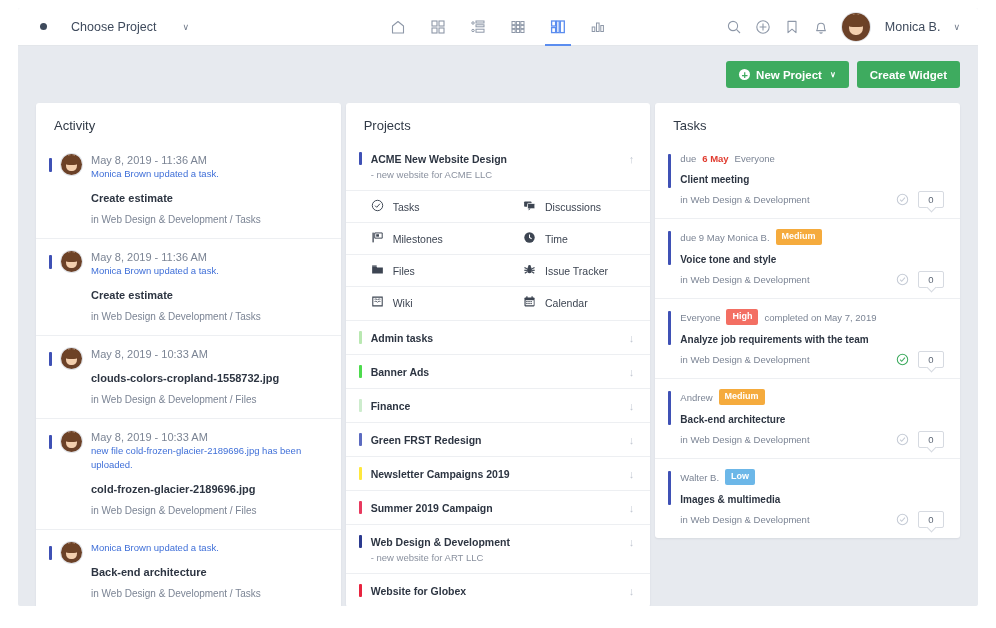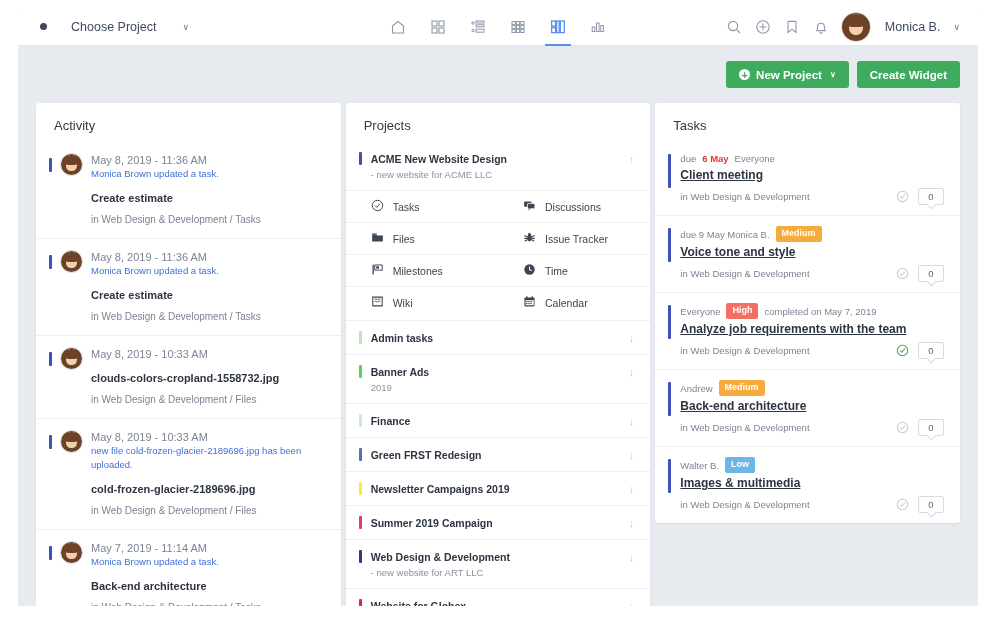--- a/index.html
+++ b/index.html
@@ -161,21 +161,21 @@
   .task-item:first-of-type { border-top: none; }
   .task-bar { width: 3px; border-radius: 1px; background: #3f51b5; flex: none; height: 34px; margin-top: 2px; }
   .task-body { flex: 1; min-width: 0; }
   .task-meta { display: flex; align-items: center; gap: 6px; flex-wrap: wrap; line-height: 13px; }
   .tm-txt { font-size: 9.5px; color: #7b8494; }
   .tm-due { font-size: 9.5px; color: #e03b2f; font-weight: bold; }
   .badge {
     font-size: 9px; color: #fff; font-weight: bold;
     border-radius: 2px; padding: 1px 6px 2px 6px; display: inline-block;
   }
-  .task-name { font-size: 12px; font-weight: bold; color: #2d3542; margin-top: 3px; text-decoration: underline; }
+  .task-name { font-size: 10px; font-weight: bold; color: #2d3542; margin-top: 9px; }
   .task-foot {
     display: flex; align-items: center; margin-top: 6px;
   }
   .task-loc { font-size: 9.5px; color: #7b8494; flex: 1; }
   .chk { margin-right: 9px; display: flex; cursor: pointer; }
   .bubble {
     position: relative; min-width: 26px; height: 17px;
     border: 1px solid #d6dae1; border-radius: 2px; background: #fff;
     font-size: 9.5px; color: #5c6675;
     display: flex; align-items: center; justify-content: center;
@@ -337,21 +337,20 @@
               <div class="act-date">May 8, 2019 - 10:33 AM</div>
               <div class="act-link">new file cold-frozen-glacier-2189696.jpg has been uploaded.</div>
               <div class="act-obj">cold-frozen-glacier-2189696.jpg</div>
               <div class="act-loc">in Web Design &amp; Development / Files</div>
             </div>
           </div>
           <div class="act-item">
             <span class="bar"></span>
             <span class="avatar"></span>
             <div class="act-body">
-              <div class="act-date">May 7, 2019 - 11:14 AM</div>
               <div class="act-link">Monica Brown updated a task.</div>
               <div class="act-obj">Back-end architecture</div>
               <div class="act-loc">in Web Design &amp; Development / Tasks</div>
             </div>
           </div>
         </div>
     </div>
 
     <div class="panel">
       <div class="panel-title">Projects</div>
@@ -372,20 +371,37 @@
                     </svg></span>
                   <span>Tasks</span>
                 </div>
                 <div class="plink">
                   <span><svg width="13" height="13" viewBox="0 0 16 16">
                       <rect x="1.4" y="3" width="9" height="6.6" rx="1" fill="#3d4552"></rect>
                       <rect x="5.6" y="5.4" width="9" height="6.6" rx="1" fill="#3d4552" stroke="#fff" stroke-width="1"></rect>
                       <path d="M7 11.6v2.4l2.4-2.4z" fill="#3d4552"></path>
                     </svg></span>
                   <span>Discussions</span>
+                </div>
+              </div>
+              <div class="plink-row">
+                <div class="plink">
+                  <span><svg width="13" height="13" viewBox="0 0 16 16">
+                      <rect x="1.8" y="2" width="1.6" height="12" fill="#3d4552"></rect>
+                      <path d="M4.6 2.4h9.2v6.4H4.6z" fill="none" stroke="#3d4552" stroke-width="1.2"></path>
+                      <rect x="6.4" y="4" width="3.4" height="3" fill="#3d4552"></rect>
+                    </svg></span>
+                  <span>Milestones</span>
+                </div>
+                <div class="plink">
+                  <span><svg width="13" height="13" viewBox="0 0 16 16">
+                      <circle cx="8" cy="8" r="6.4" fill="#3d4552"></circle>
+                      <path d="M8 4.4V8l2.6 1.6" fill="none" stroke="#fff" stroke-width="1.3"></path>
+                    </svg></span>
+                  <span>Time</span>
                 </div>
               </div>
               <div class="plink-row">
                 <div class="plink">
                   <span><svg width="13" height="13" viewBox="0 0 16 16">
                       <path d="M1.4 4.2h5l1.2 1.4h7v7.2h-13.2z" fill="#3d4552"></path>
                       <rect x="1.4" y="3" width="5.6" height="1.4" fill="#3d4552"></rect>
                     </svg></span>
                   <span>Files</span>
                 </div>
@@ -396,37 +412,20 @@
                       <g stroke="#3d4552" stroke-width="1.5">
                         <line x1="1.8" y1="5.6" x2="4.8" y2="7"></line>
                         <line x1="14.2" y1="5.6" x2="11.2" y2="7"></line>
                         <line x1="1.6" y1="9" x2="4.9" y2="9"></line>
                         <line x1="14.4" y1="9" x2="11.1" y2="9"></line>
                         <line x1="2.2" y1="12.6" x2="5" y2="10.8"></line>
                         <line x1="13.8" y1="12.6" x2="11" y2="10.8"></line>
                       </g>
                     </svg></span>
                   <span>Issue Tracker</span>
-                </div>
-              </div>
-              <div class="plink-row">
-                <div class="plink">
-                  <span><svg width="13" height="13" viewBox="0 0 16 16">
-                      <rect x="1.8" y="2" width="1.6" height="12" fill="#3d4552"></rect>
-                      <path d="M4.6 2.4h9.2v6.4H4.6z" fill="none" stroke="#3d4552" stroke-width="1.2"></path>
-                      <rect x="6.4" y="4" width="3.4" height="3" fill="#3d4552"></rect>
-                    </svg></span>
-                  <span>Milestones</span>
-                </div>
-                <div class="plink">
-                  <span><svg width="13" height="13" viewBox="0 0 16 16">
-                      <circle cx="8" cy="8" r="6.4" fill="#3d4552"></circle>
-                      <path d="M8 4.4V8l2.6 1.6" fill="none" stroke="#fff" stroke-width="1.3"></path>
-                    </svg></span>
-                  <span>Time</span>
                 </div>
               </div>
               <div class="plink-row">
                 <div class="plink">
                   <span><svg width="13" height="13" viewBox="0 0 16 16">
                       <path d="M2.2 2.6h11.6v10.8H2.2z" fill="none" stroke="#3d4552" stroke-width="1.3"></path>
                       <path d="M4.4 5.2c1.6-.6 3 0 3.6 1 .6-1 2-1.6 3.6-1" fill="none" stroke="#3d4552" stroke-width="1.1"></path>
                       <path d="M4.4 8c1.6-.6 3 0 3.6 1 .6-1 2-1.6 3.6-1" fill="none" stroke="#3d4552" stroke-width="1.1"></path>
                     </svg></span>
                   <span>Wiki</span>
@@ -457,21 +456,20 @@
               <span class="proj-name">Admin tasks</span>
               <span class="proj-arrow">↓</span>
             </div>
           </div>
           <div class="proj-item">
             <div class="proj-head">
               <span class="proj-bar" style="background:#4ddb4d"></span>
               <span class="proj-name">Banner Ads</span>
               <span class="proj-arrow">↓</span>
             </div>
-            <div class="proj-sub">2019</div>
           </div>
           <div class="proj-item">
             <div class="proj-head">
               <span class="proj-bar" style="background:#cdeccd"></span>
               <span class="proj-name">Finance</span>
               <span class="proj-arrow">↓</span>
             </div>
           </div>
           <div class="proj-item">
             <div class="proj-head">

